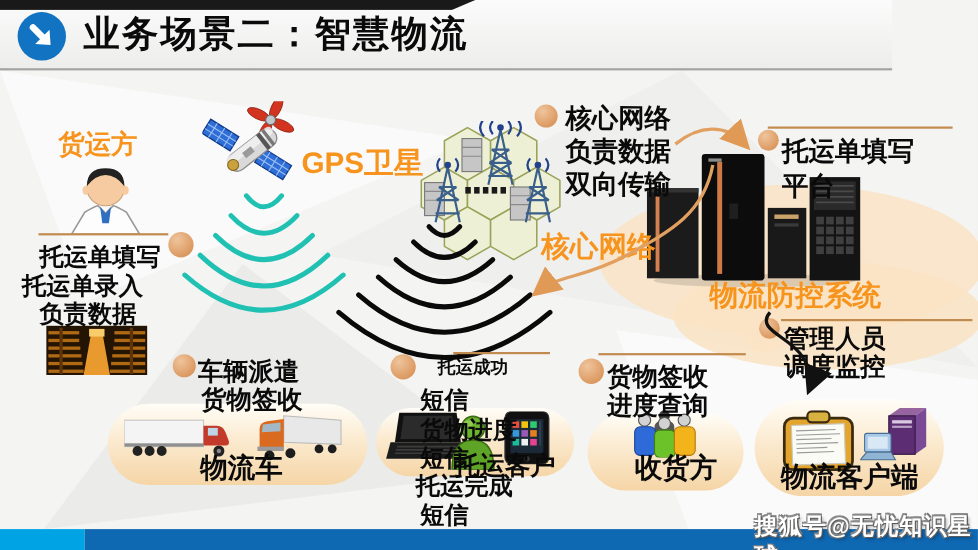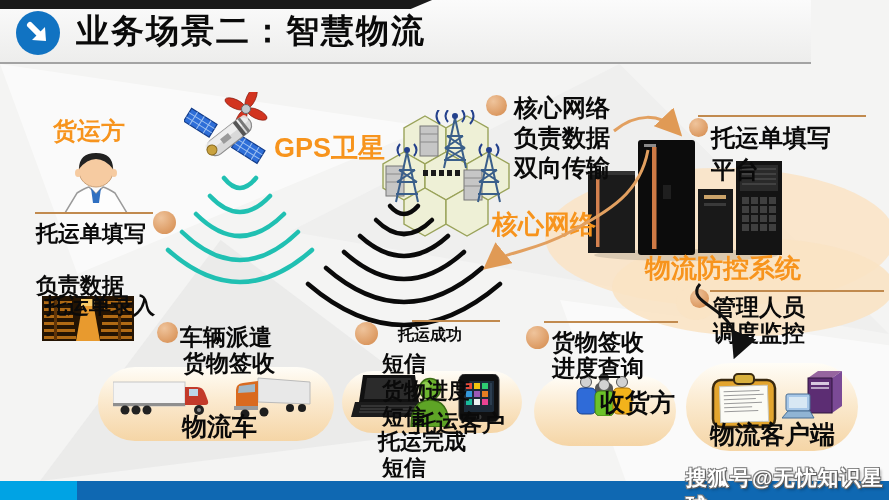--- a/index.html
+++ b/index.html
@@ -70,21 +70,21 @@
     <path d="M10,66 L22,46 Q30,41 34,40 L41,47 L48,40 Q52,41 60,46 L72,66 Z" fill="#fdfdfd" stroke="#9a9a9a" stroke-width="1.5"></path>
     <path d="M36,41 L41,47 L46,41 L44,56 L38,56 Z" fill="#2f6fc1"></path>
     <ellipse cx="41" cy="24" rx="17" ry="16" fill="#f6cba1" stroke="#caa077" stroke-width="1"></ellipse>
     <path d="M24,22 Q24,6 41,6 Q58,6 58,22 Q50,12 41,12 Q32,12 24,22 Z" fill="#222"></path>
     <ellipse cx="23" cy="26" rx="3" ry="4" fill="#f6cba1"></ellipse>
     <ellipse cx="59" cy="26" rx="3" ry="4" fill="#f6cba1"></ellipse>
   </svg>
   <div class="dline" style="left:35px;top:212px;width:118px;z-index:6;"></div>
   <div class="bullet" style="left:153px;top:211px;width:23px;height:23px;z-index:6;"></div>
   <div class="abs txt" style="left:36px;top:221px;font-size:22px;z-index:6;">托运单填写</div>
-  <div class="abs txt" style="left:45px;top:247px;font-size:22px;z-index:6;margin-top:46px;">托运单录入</div>
+  <div class="abs txt" style="left:20px;top:247px;font-size:22px;z-index:6;">托运单录入</div>
   <div class="abs txt" style="left:36px;top:273px;font-size:22px;z-index:6;">负责数据</div>
   <svg class="abs" style="left:42px;top:296px;z-index:5;" width="92" height="45" viewBox="0 0 92 45">
     <rect x="0" y="0" width="92" height="45" fill="#241403"></rect>
     <polygon points="34,45 58,45 51,6 41,6" fill="#e89a2e"></polygon>
     <rect x="39" y="3" width="14" height="7" fill="#f8cc6a"></rect>
     <g fill="#b06a14">
       <rect x="2" y="5" width="28" height="3"></rect>
         <rect x="2" y="12" width="28" height="3"></rect>
       <rect x="2" y="19" width="29" height="3"></rect>
         <rect x="2" y="26" width="30" height="3"></rect>
@@ -304,21 +304,21 @@
   <svg class="abs" style="left:572px;top:372px;z-index:5;" width="64" height="44" viewBox="0 0 64 44">
     <circle cx="32" cy="6" r="5" fill="#3a3a3a"></circle>
     <rect x="23" y="11" width="18" height="18" rx="5" fill="#565656"></rect>
     <circle cx="14" cy="10" r="5.5" fill="#d2d2d2" stroke="#555"></circle>
     <rect x="5" y="16" width="19" height="26" rx="5" fill="#2f6bd8" stroke="#16408f"></rect>
     <circle cx="32" cy="13" r="5.5" fill="#d2d2d2" stroke="#555"></circle>
     <rect x="23" y="19" width="19" height="25" rx="5" fill="#6cc229" stroke="#3f7d12"></rect>
     <circle cx="50" cy="10" r="5.5" fill="#d2d2d2" stroke="#555"></circle>
     <rect x="41" y="16" width="19" height="26" rx="5" fill="#f3b31b" stroke="#b07708"></rect>
   </svg>
-  <div class="abs txt" style="left:577px;top:388px;font-size:25px;z-index:6;margin-left:23px;">收货方</div>
+  <div class="abs txt" style="left:577px;top:412px;font-size:25px;z-index:6;">收货方</div>
 
   <svg class="abs" style="left:711px;top:373px;z-index:5;" width="66" height="56" viewBox="0 0 66 56">
     <rect x="2" y="7" width="62" height="47" rx="8" fill="#e3a52e" stroke="#3a2a10" stroke-width="2.5"></rect>
     <g transform="rotate(-2 33 30)">
       <rect x="9" y="13" width="48" height="36" fill="#fbfbf5" stroke="#c9c9c0"></rect>
       <path d="M13,18 h36 M13,22 h40 M13,26 h32 M13,30 h38 M13,34 h28 M13,38 h34" stroke="#9a9a9a" stroke-width="1"></path>
     </g>
     <rect x="23" y="1" width="20" height="10" rx="4" fill="#d9b13e" stroke="#3a2a10" stroke-width="2"></rect>
   </svg>
   <svg class="abs" style="left:782px;top:368px;z-index:5;" width="62" height="56" viewBox="0 0 62 56">

